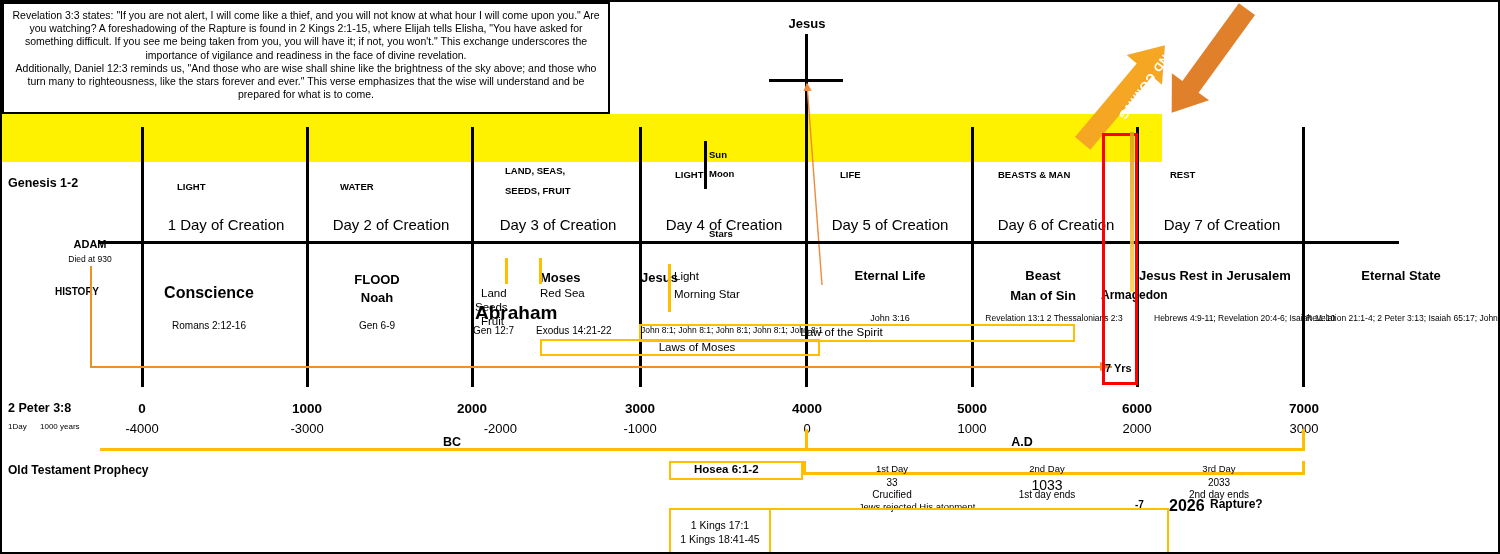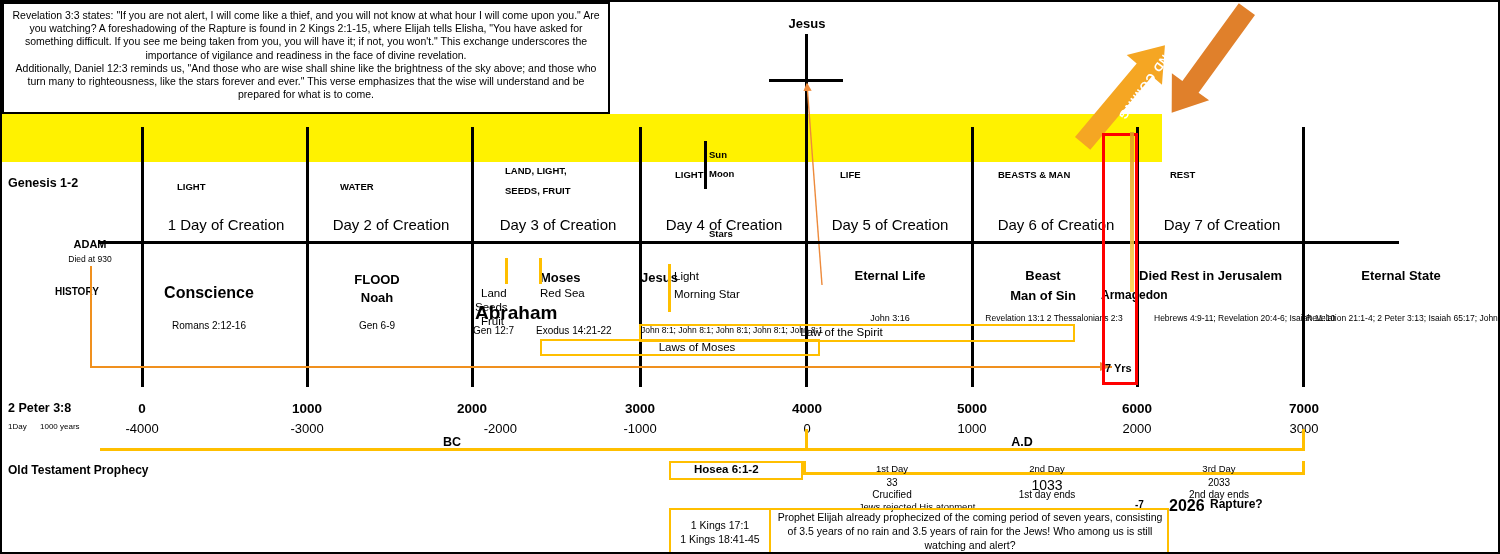--- a/index.html
+++ b/index.html
@@ -68,21 +68,21 @@
     <g transform="translate(198,8) rotate(126)">
       <path d="M0,0 L96,0 L96,-13 L128,10 L96,33 L96,20 L0,20 Z" fill="#E0802B"></path>
     </g>
   </svg>
   <div class="arrowtxt" style="left:1192px;top:28px;transform:rotate(126deg);transform-origin:left top;font-size:12px;">SECOND COMING</div>
 
   <div id="yellowband"></div>
 
   <div class="ylabel" style="left:175px;top:179px;">LIGHT</div>
   <div class="ylabel" style="left:338px;top:179px;">WATER</div>
-  <div class="ylabel" style="left:503px;top:163px;">LAND, LIGHT,</div>
+  <div class="ylabel" style="left:503px;top:163px;">LAND, SEAS,</div>
   <div class="ylabel" style="left:503px;top:183px;">SEEDS, FRUIT</div>
   <div class="ylabel" style="left:673px;top:167px;">LIGHT</div>
   <div class="ylabel" style="left:707px;top:147px;">Sun</div>
   <div class="ylabel" style="left:707px;top:166px;">Moon</div>
   <div class="ylabel" style="left:707px;top:178px;margin-top:48px;">Stars</div>
   <div class="ylabel" style="left:838px;top:167px;">LIFE</div>
   <div class="ylabel" style="left:996px;top:167px;">BEASTS &amp; MAN</div>
   <div class="ylabel" style="left:1168px;top:167px;">REST</div>
 
   <div class="vline" style="left:702px;top:139px;height:48px;width:3px;"></div>
@@ -147,21 +147,21 @@
   <div class="gline" style="left:666px;top:262px;width:2.5px;height:48px;"></div>
   <div class="t org" style="left:639px;top:323px;font-size:8.5px;">John 8:1; John 8:1; John 8:1; John 8:1; John 8:1</div>
 
   <div class="t bold ctr" style="left:809px;top:266px;width:158px;font-size:13px;">Eternal Life</div>
   <div class="t ctr" style="left:809px;top:311px;width:158px;font-size:9px;">John 3:16</div>
 
   <div class="t bold ctr" style="left:962px;top:266px;width:158px;font-size:13px;">Beast</div>
   <div class="t bold ctr" style="left:962px;top:286px;width:158px;font-size:13px;">Man of Sin</div>
   <div class="t ctr" style="left:962px;top:311px;width:180px;font-size:8.5px;">Revelation 13:1 2 Thessalonians 2:3</div>
 
-  <div class="t bold" style="left:1137px;top:266px;font-size:13px;">Died Rest in Jerusalem</div>
+  <div class="t bold" style="left:1137px;top:266px;font-size:13px;">Jesus Rest in Jerusalem</div>
   <div class="t bold" style="left:1099px;top:286px;font-size:12px;">Armagedon</div>
   <div class="t" style="left:1152px;top:311px;font-size:8.5px;">Hebrews 4:9-11;  Revelation 20:4-6; Isaiah 11:10</div>
 
   <div class="t bold ctr" style="left:1304px;top:266px;width:190px;font-size:13px;">Eternal State</div>
   <div class="t ctr" style="left:1304px;top:311px;width:196px;font-size:8.5px;">Revelation 21:1-4;  2 Peter 3:13; Isaiah 65:17; John 3:16</div>
 
   <div class="abs" style="left:637px;top:322px;width:436px;height:18px;border:2px solid #FFBF00;box-sizing:border-box;"></div>
   <div class="t ctr" style="left:637px;top:324px;width:405px;font-size:11.5px;">Law of the Spirit</div>
 
   <div class="abs" style="left:538px;top:337px;width:280px;height:17px;border:2px solid #FFBF00;box-sizing:border-box;"></div>
@@ -227,15 +227,14 @@
   <div class="t ctr" style="left:1177px;top:487px;width:80px;font-size:10px;">2nd day ends</div>
 
   <div class="t bold" style="left:1133px;top:497px;font-size:10px;">-7</div>
   <div class="t bold" style="left:1167px;top:495px;font-size:16px;">2026</div>
   <div class="t bold" style="left:1208px;top:495px;font-size:12px;">Rapture?</div>
 
   <div class="abs" style="left:667px;top:506px;width:500px;height:46px;border:2px solid #FFBF00;box-sizing:border-box;"></div>
   <div class="abs" style="left:767px;top:506px;width:2px;height:46px;background:#FFBF00;"></div>
   <div class="t ctr" style="left:672px;top:517px;width:92px;font-size:10.5px;">1 Kings 17:1</div>
   <div class="t ctr" style="left:672px;top:531px;width:92px;font-size:10.5px;">1 Kings 18:41-45</div>
-  <div class="abs ctr" style="left:772px;top:508px;width:392px;font-size:10.5px;line-height:14px;color:#000;">Prophet Elijah already prophecized of the coming period of seven years, consisting of 3.5 years of no rain and 3.5 years of rain for the Jews! Who among us is still watching and alert?</div>
 
 </div>
 
 </body></html>

